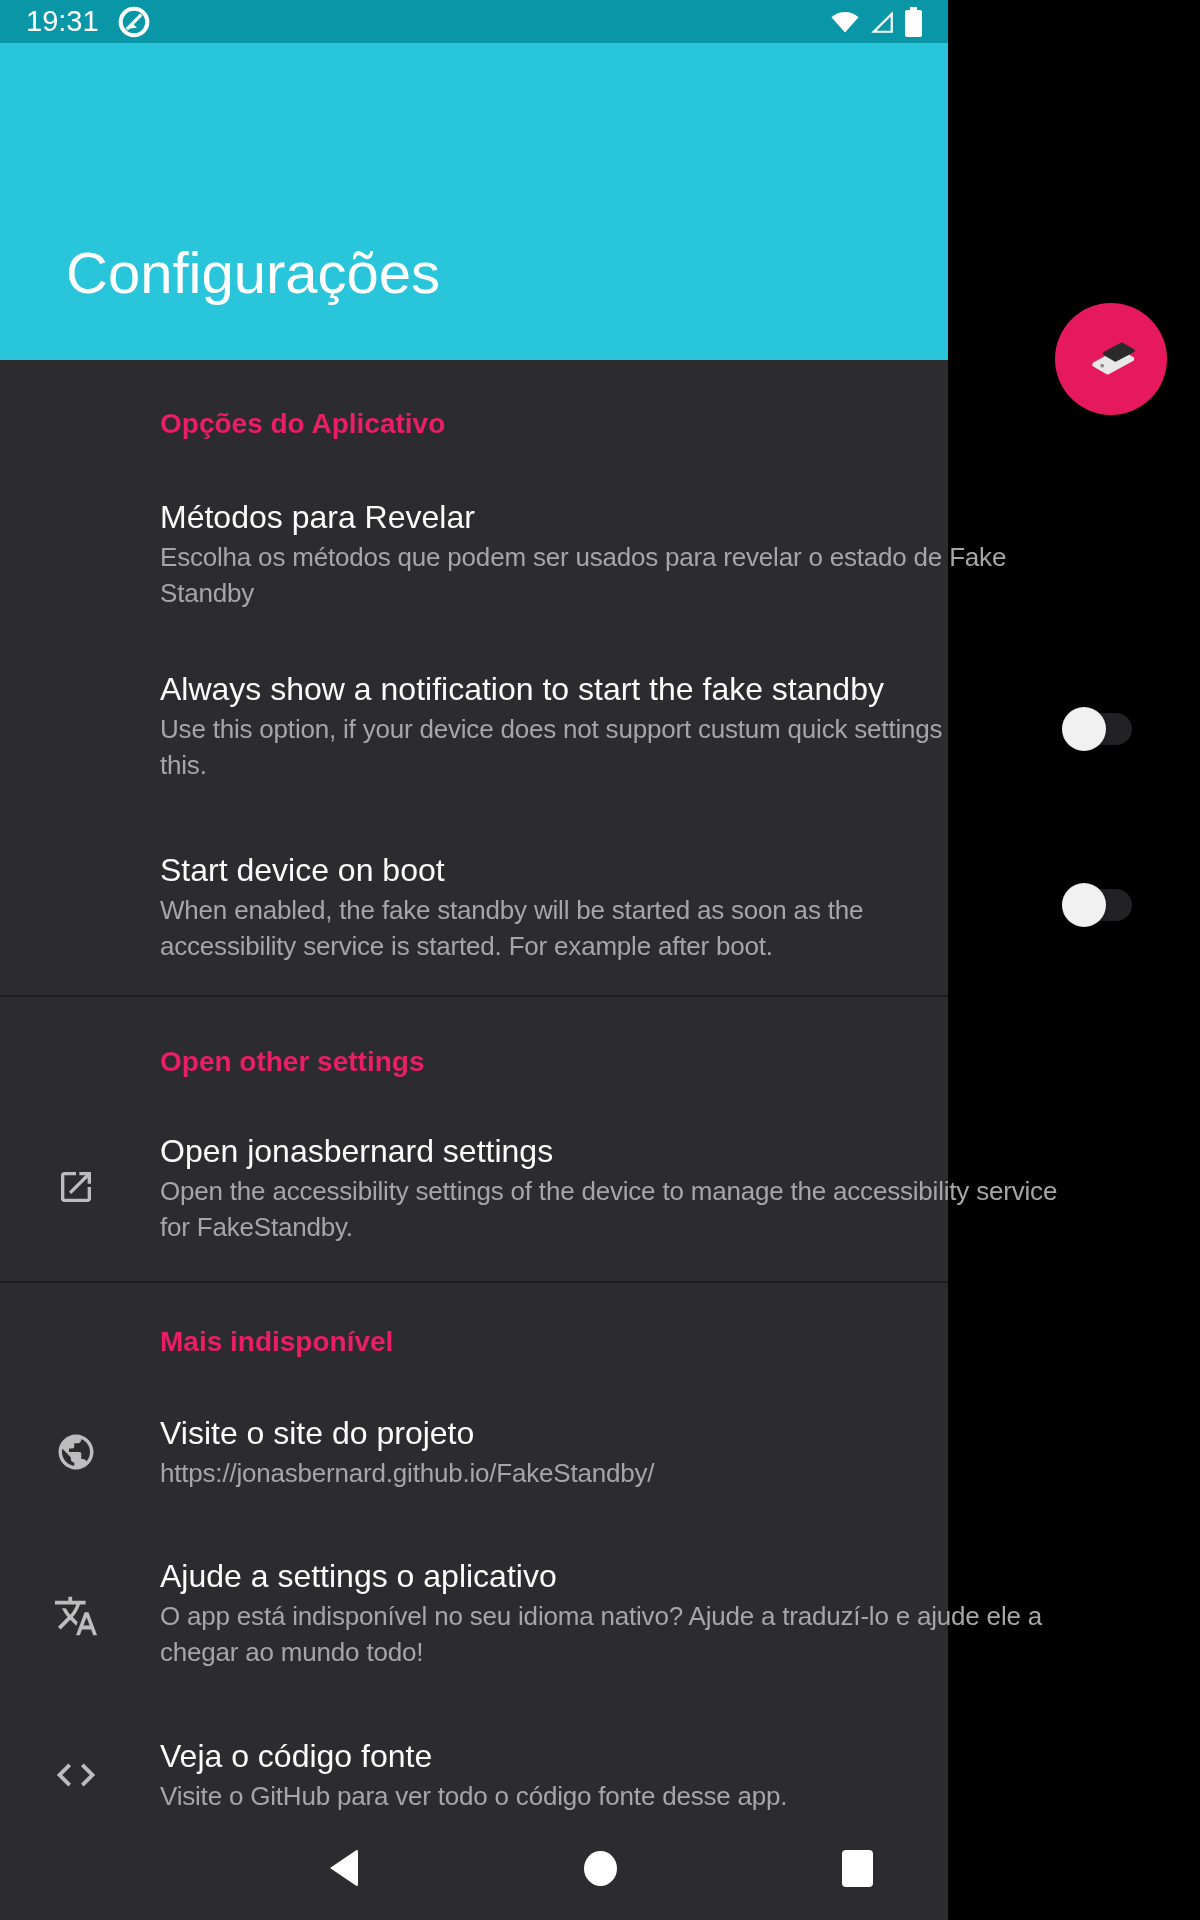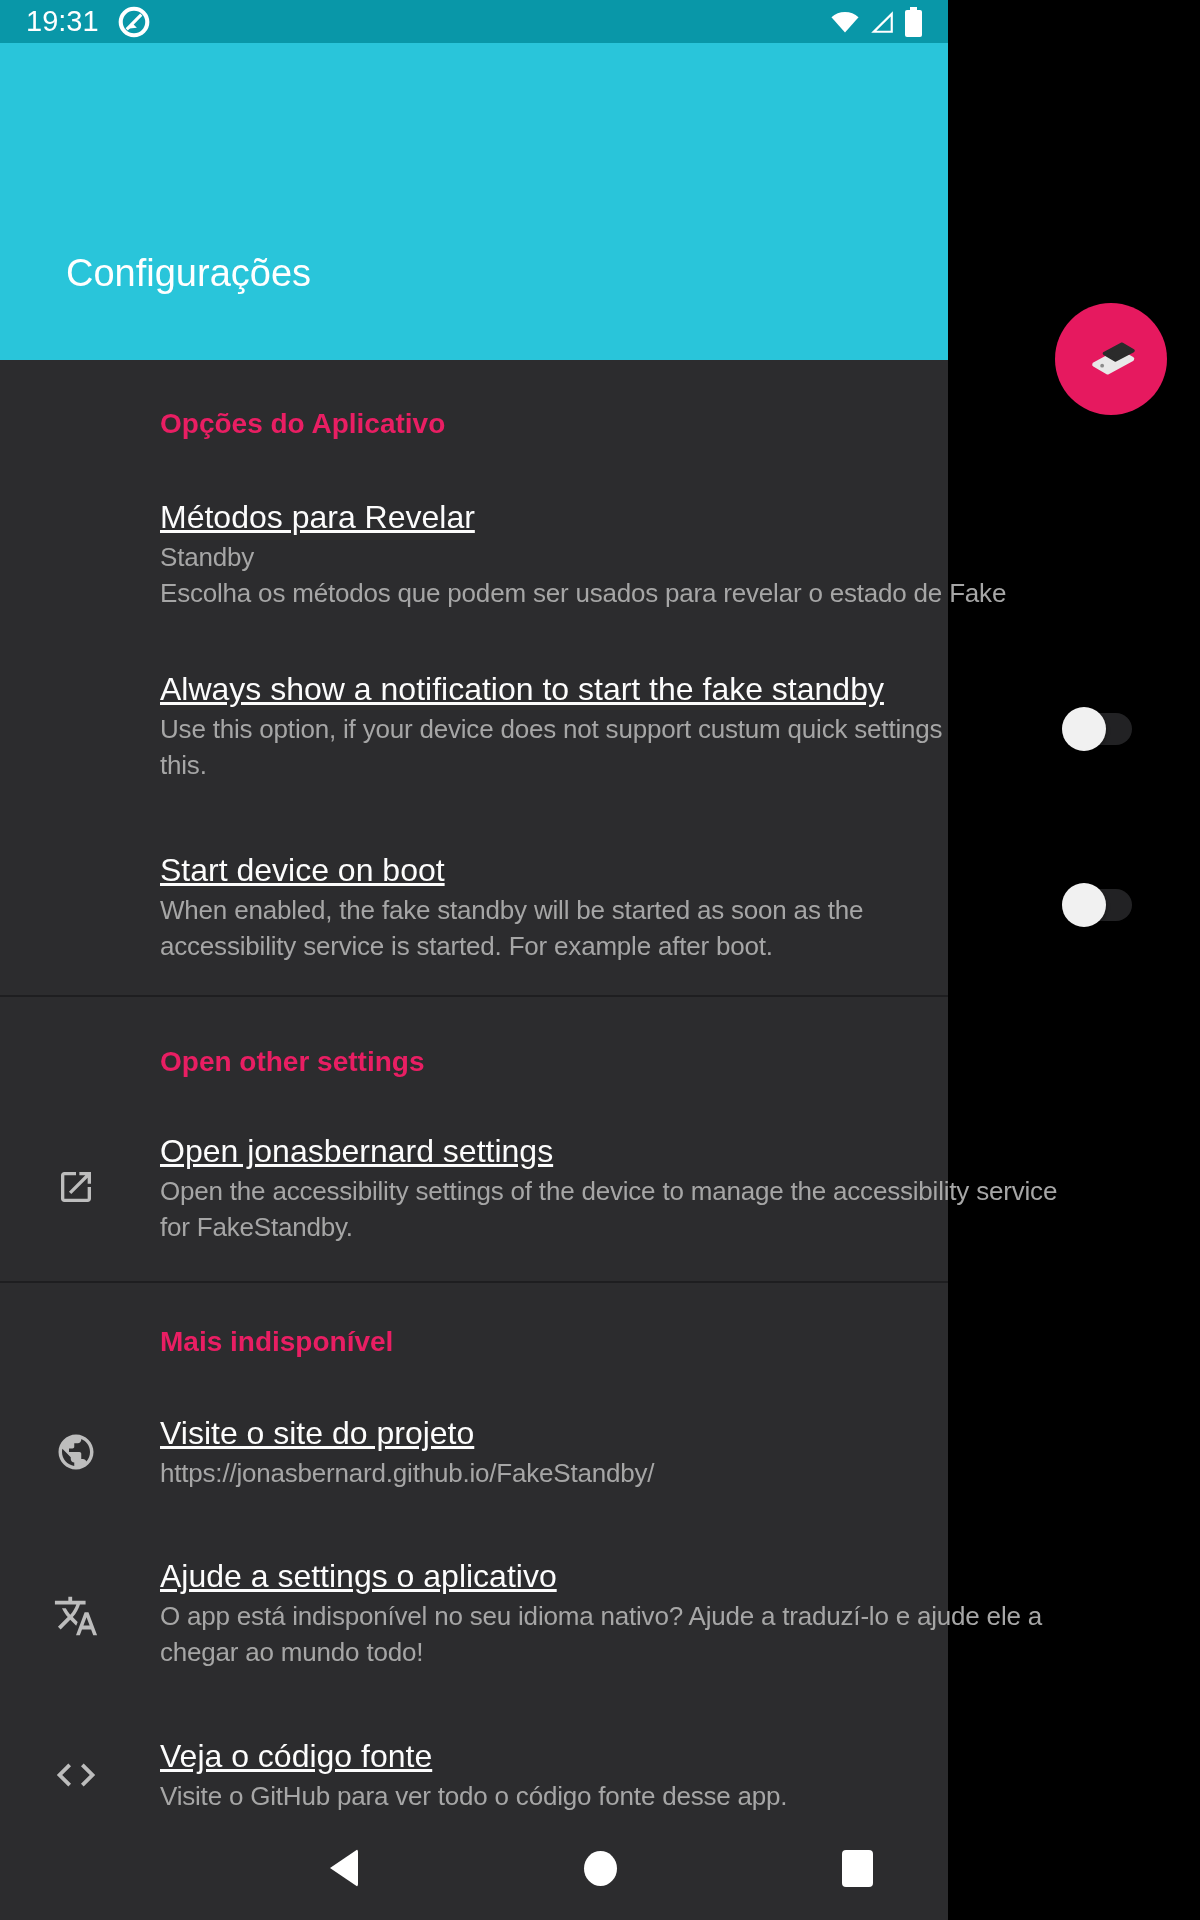--- a/index.html
+++ b/index.html
@@ -22,41 +22,41 @@
   .sb-right{display:flex;align-items:center;gap:10px;}
   .sb-icon{display:block;}
 
   
   .appbar{
     position:absolute;top:43px;left:0;width:100%;height:317px;
     background:var(--app-bar,#29C5DA);
   }
   .appbar h1{
     position:absolute;left:66px;top:195px;margin:0;
-    color:#fff;font-size:38px;font-weight:400;line-height:70px;
+    color:#fff;font-size:58px;font-weight:400;line-height:70px;
   }
 
   
   .fab{
     position:absolute;left:1055px;top:303px;width:112px;height:112px;
     border:none;border-radius:50%;background:var(--fab,#E6195F);
     box-shadow:0 7px 14px rgba(0,0,0,.45),0 3px 5px rgba(0,0,0,.35);
     display:flex;align-items:center;justify-content:center;
     cursor:pointer;padding:0;
   }
 
   
   .section-header{
     position:absolute;left:160px;margin:0;
     color:var(--accent-pink,#E91E63);
     font-size:28px;font-weight:bold;line-height:44px;
   }
   .row{position:absolute;left:160px;right:70px;}
   .row .title{
-    color:#FCFCFC;font-size:32px;font-weight:400;line-height:44px;white-space:nowrap;text-decoration:underline;
+    color:#FCFCFC;font-size:32px;font-weight:400;line-height:44px;white-space:nowrap;
   }
   .row .desc{color:var(--secondary-text,#A6A6A6);font-size:26px;line-height:36px;letter-spacing:-0.2px;}
   .row .desc div{white-space:nowrap;}
   .row.has-switch{right:180px;}
 
   .divider{position:absolute;left:0;width:100%;height:2px;background:#1E1E20;}
 
   .row-icon{position:absolute;}
 
   
@@ -118,22 +118,22 @@
       <circle cx="20" cy="34" r="1.7" fill="#8A8A8A"></circle>
       <path d="M22 23 L38 14.5 L48 20.5 L32 29 Z" fill="#2B2B2B" stroke="#2B2B2B" stroke-width="3" stroke-linejoin="round"></path>
     </svg>
   </button>
 
   <h2 class="section-header" style="top:402px">Opções do Aplicativo</h2>
 
   <div class="row" style="top:495px">
     <div class="title">Métodos para Revelar</div>
     <div class="desc">
+      <div>Escolha os métodos que podem ser usados para revelar o estado de Fake</div>
       <div>Standby</div>
-      <div>Escolha os métodos que podem ser usados para revelar o estado de Fake</div>
     </div>
   </div>
 
   <div class="row has-switch" style="top:667px">
     <div class="title">Always show a notification to start the fake standby</div>
     <div class="desc">
       <div>Use this option, if your device does not support custum quick settings</div>
       <div>this.</div>
     </div>
   </div>

